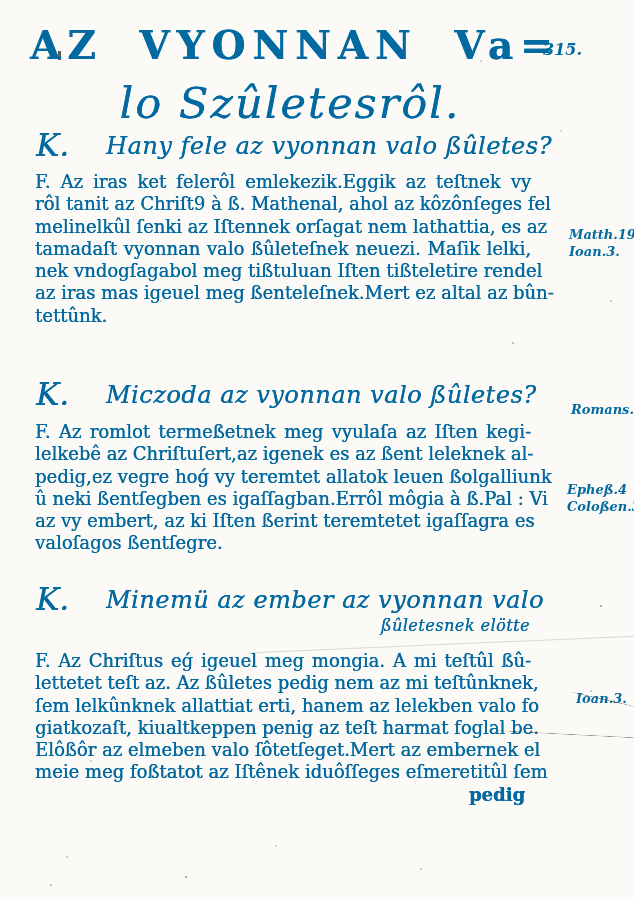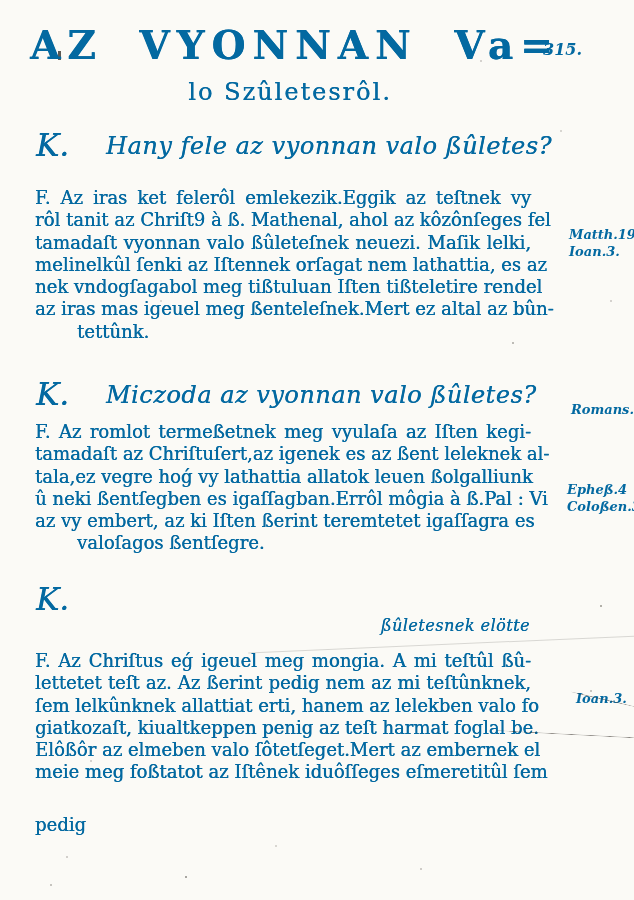--- a/index.html
+++ b/index.html
@@ -14,22 +14,23 @@
   }
   
   .title1{
     position:absolute;top:22px;left:30px;width:520px;
     text-align:center;font-size:39px;letter-spacing:7px;word-spacing:16px;
     font-weight:600;white-space:nowrap;
     text-shadow:0.4px 0 0 currentColor;
   }
   .title2{
     position:absolute;top:78px;left:30px;width:520px;
-    text-align:center;font-size:24px;letter-spacing:2px;font-weight:500;
+    text-align:center;font-size:43px;letter-spacing:2px;font-weight:500;
     text-shadow:0.3px 0 0 currentColor;
+    font-style:italic;
   }
   .pagenum{
     position:absolute;top:40px;left:543px;
     font-size:16px;font-style:italic;font-weight:bold;
   }
   
   .qrow{position:absolute;left:36px;width:494px;display:flex;}
   .qmark{
     font-style:italic;font-size:31px;line-height:34px;width:70px;flex:none;
     text-shadow:0.4px 0 0 currentColor;
@@ -44,25 +45,25 @@
     text-shadow:0.3px 0 0 currentColor;
   }
   
   .para{position:absolute;left:35px;width:496px;font-size:18px;}
   .tline{
     line-height:22.3px;
     text-align:justify;text-align-last:justify;text-justify:inter-word;
     white-space:nowrap;
     text-shadow:0.35px 0 0 currentColor;
   }
-  .tline.tail{text-align-last:left;white-space:normal;margin-left:42px;}
+  .tline.tail{text-align-last:left;white-space:normal;}
   .catchword{
-    position:absolute;left:35px;width:496px;top:814px;
-    padding-right:6px;box-sizing:border-box;
-    font-size:18px;text-shadow:0.35px 0 0 currentColor;
+    position:absolute;left:35px;width:496px;top:784px;
+    text-align:right;padding-right:6px;box-sizing:border-box;
+    font-size:18px;text-shadow:0.35px 0 0 currentColor;font-weight:bold;
   }
   
   .mnote{position:absolute;font-style:italic;font-size:13px;font-weight:bold;margin-left:36px;}
   .mline{line-height:17px;white-space:nowrap;}
   .m1{top:226px;left:533px;}
   .m2{top:401px;left:535px;}
   .m3{top:481px;left:531px;}
   .m4{top:690px;left:540px;}
   
   .scratch{position:absolute;border-top:1.5px solid rgba(45,40,35,.55);}
@@ -90,57 +91,58 @@
 
   <div class="title1">AZ VYONNAN Va=</div>
   <div class="pagenum">315.</div>
   <div class="title2">lo Szûletesrôl.</div>
 
   <div class="qrow" style="top:128px;">
     <span class="qmark">K.</span>
     <span class="qtext">Hany fele az vyonnan valo ßûletes?</span>
   </div>
 
-  <div class="para" style="top:187px;">
+  <div class="para" style="top:171px;">
     <div>
         <div class="tline">F.   Az iras ket felerôl emlekezik.Eggik az teſtnek vy</div>
         <div class="tline">rôl tanit az Chriſt9 à ß. Mathenal, ahol az kôzônſeges fel</div>
+        <div class="tline">melinelkûl ſenki az Iſtennek orſagat nem lathattia, es az</div>
         <div class="tline">tamadaſt vyonnan valo ßûleteſnek neuezi.  Maſik lelki,</div>
-        <div class="tline">melinelkûl ſenki az Iſtennek orſagat nem lathattia, es az</div>
         <div class="tline">nek vndogſagabol meg tißtuluan Iſten tißteletire rendel</div>
         <div class="tline">az iras mas igeuel meg ßenteleſnek.Mert ez altal az bûn-</div>
       </div>
     <div class="tline tail">tettûnk.</div>
   </div>
 
   <div class="qrow" style="top:377px;">
     <span class="qmark">K.</span>
     <span class="qtext">Miczoda az vyonnan valo ßûletes?</span>
   </div>
 
   <div class="para" style="top:421px;">
     <div>
         <div class="tline">F.   Az romlot termeßetnek meg vyulaſa az Iſten kegi-</div>
-        <div class="tline">tamadaſt az Chriſtuſert,az igenek es az ßent leleknek al-</div>
-        <div class="tline">tala,ez vegre hoǵ vy lathattia allatok leuen ßolgalliunk</div>
+        <div class="tline">lelkebê az Chriſtuſert,az igenek es az ßent leleknek al-</div>
+        <div class="tline">pedig,ez vegre hoǵ vy teremtet allatok leuen ßolgalliunk</div>
         <div class="tline">û neki ßentſegben es igaſſagban.Errôl môgia à ß.Pal : Vi</div>
         <div class="tline">az vy embert, az ki Iſten ßerint teremtetet igaſſagra es</div>
       </div>
     <div class="tline tail">valoſagos ßentſegre.</div>
   </div>
 
   <div class="qrow" style="top:582px;">
     <span class="qmark">K.</span>
+    <span class="qtext">Minemü az ember az vyonnan valo</span>
   </div>
   <div class="qtext2" style="top:616px;">ßûletesnek elötte</div>
 
   <div class="para" style="top:650px;">
     <div>
         <div class="tline">F.   Az Chriſtus eǵ igeuel meg mongia. A mi teſtûl ßû-</div>
-        <div class="tline">lettetet teſt az. Az ßerint pedig nem az  mi teſtûnknek,</div>
+        <div class="tline">lettetet teſt az. Az ßûletes pedig nem az  mi teſtûnknek,</div>
         <div class="tline">ſem lelkûnknek allattiat erti, hanem az lelekben valo fo</div>
         <div class="tline">giatkozaſt, kiualtkeppen penig az teſt harmat foglal be.</div>
         <div class="tline">Elôßôr az elmeben valo ſôtetſeget.Mert az embernek el</div>
         <div class="tline">meie meg foßtatot az Iſtênek iduôſſeges eſmeretitûl ſem</div>
       </div>
   </div>
 
   <div class="catchword">pedig</div>
 
   <div class="mnote m1">

